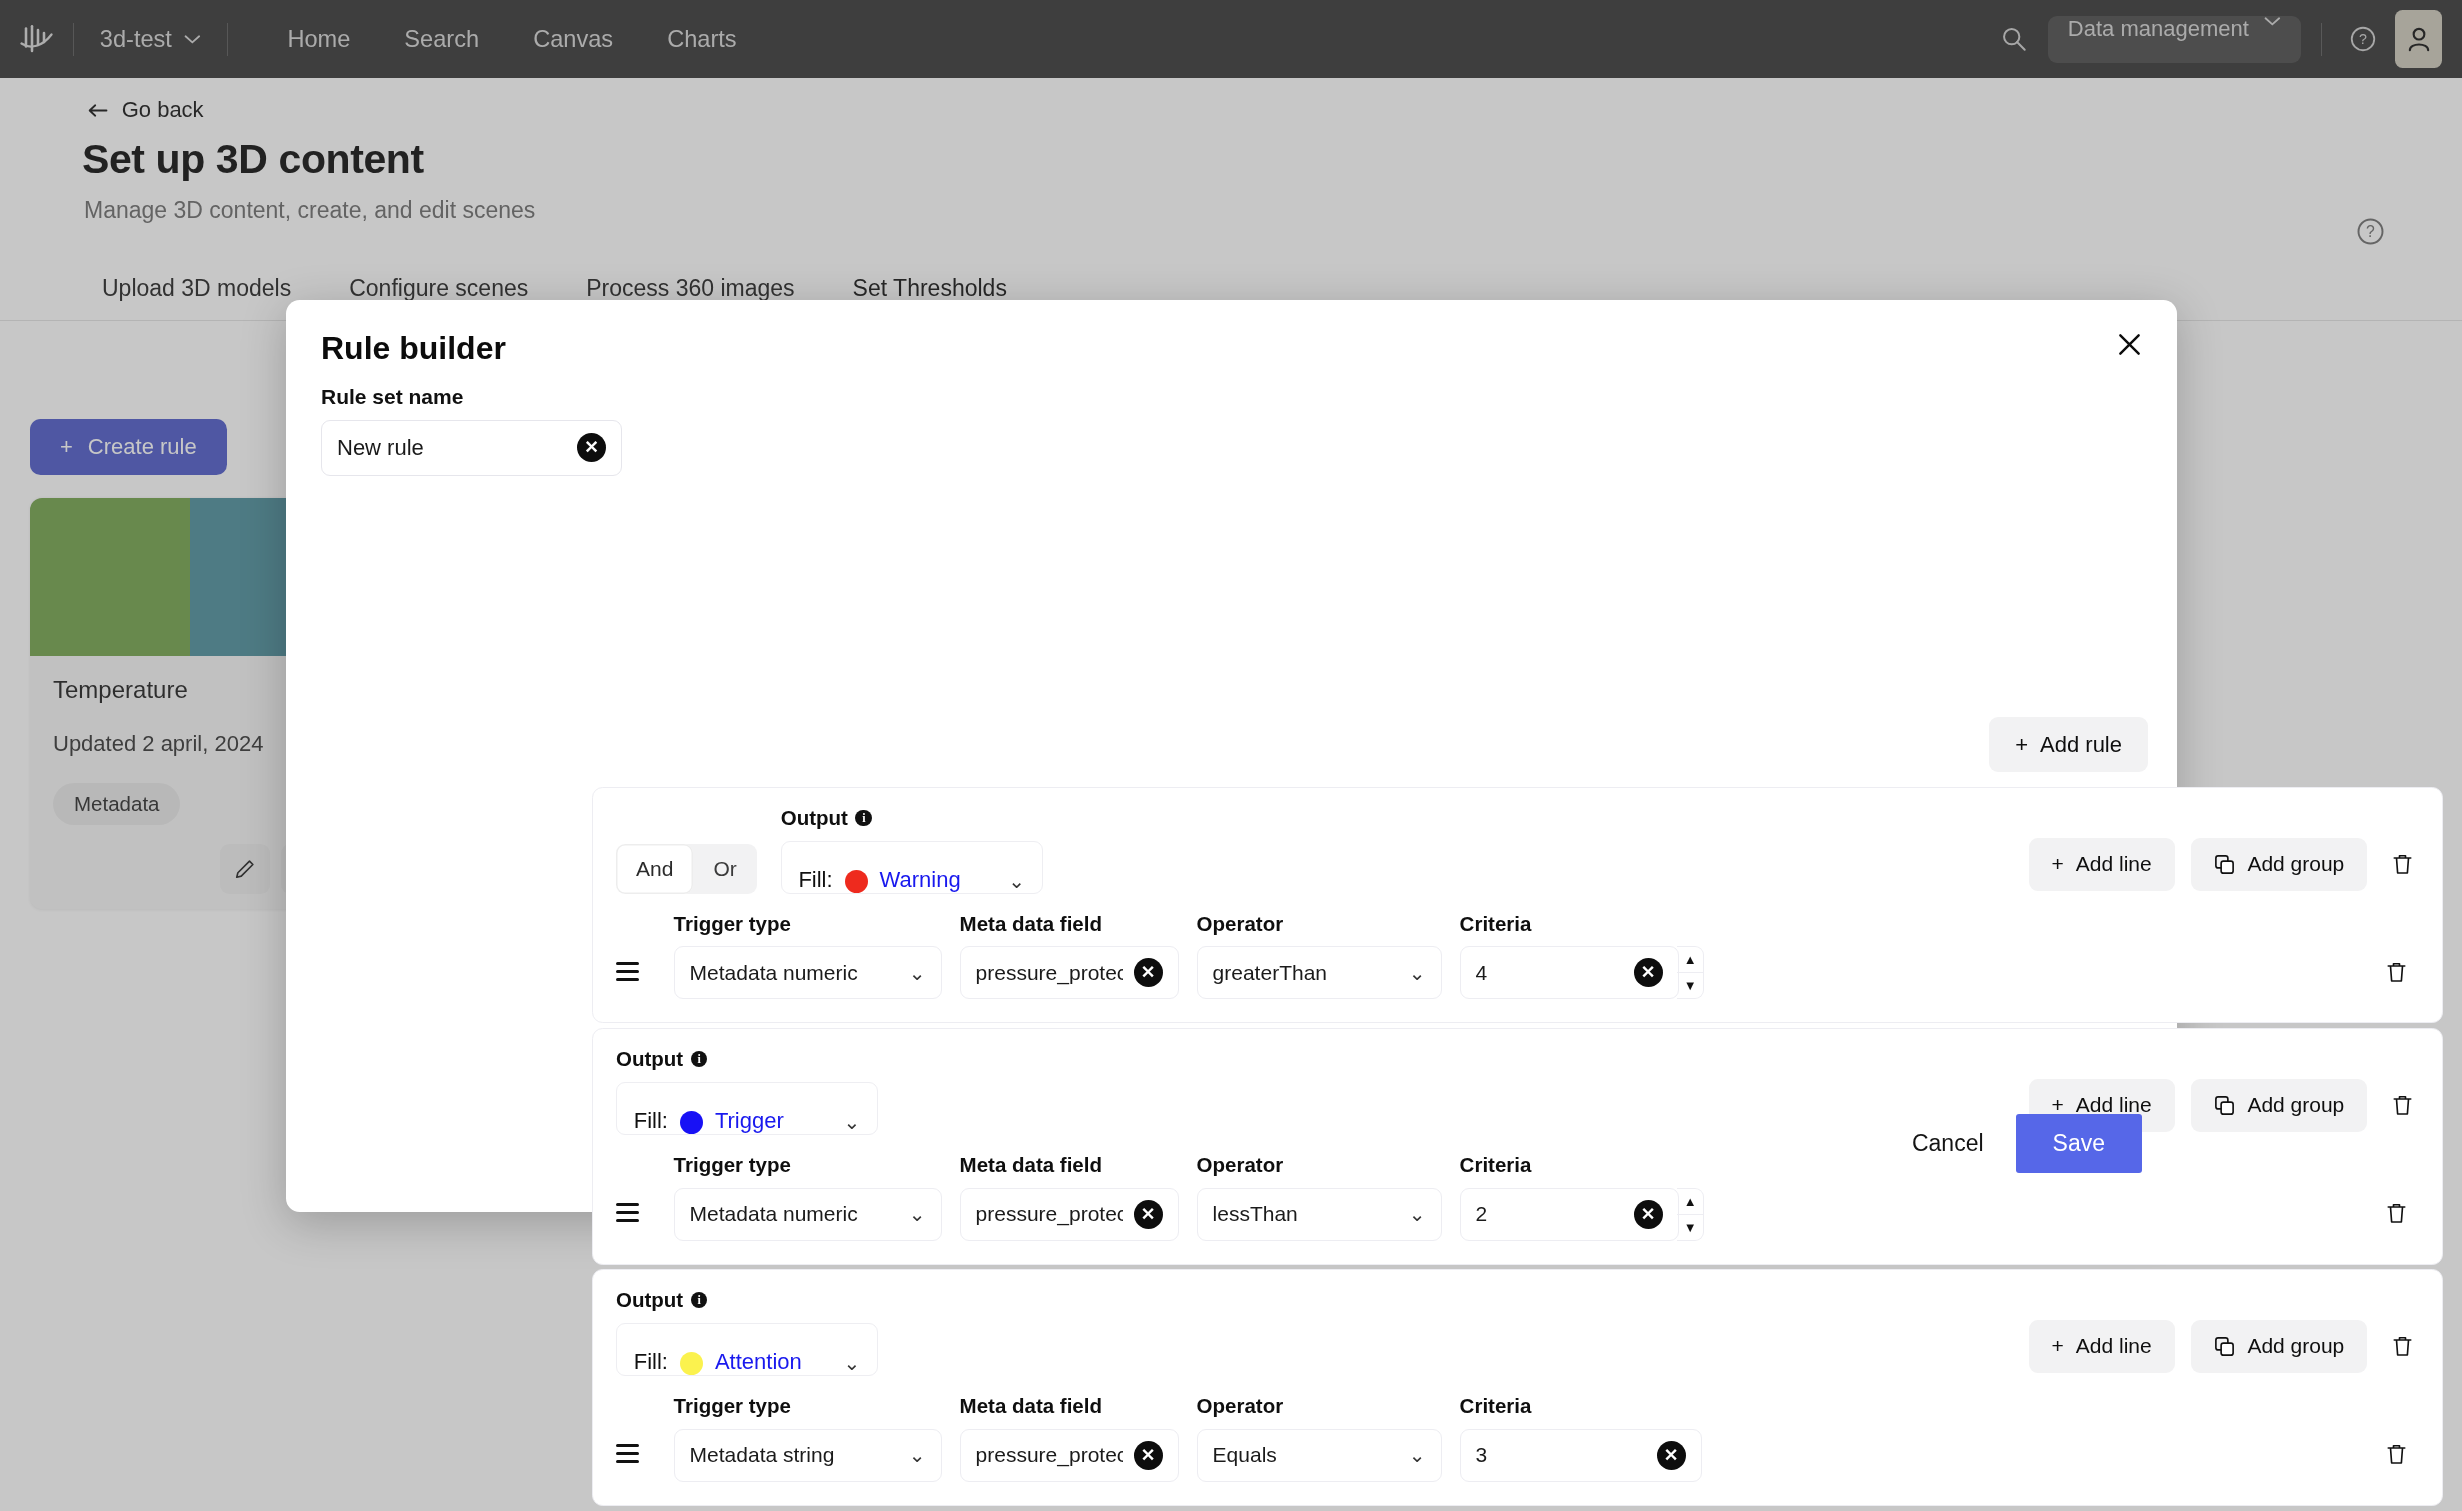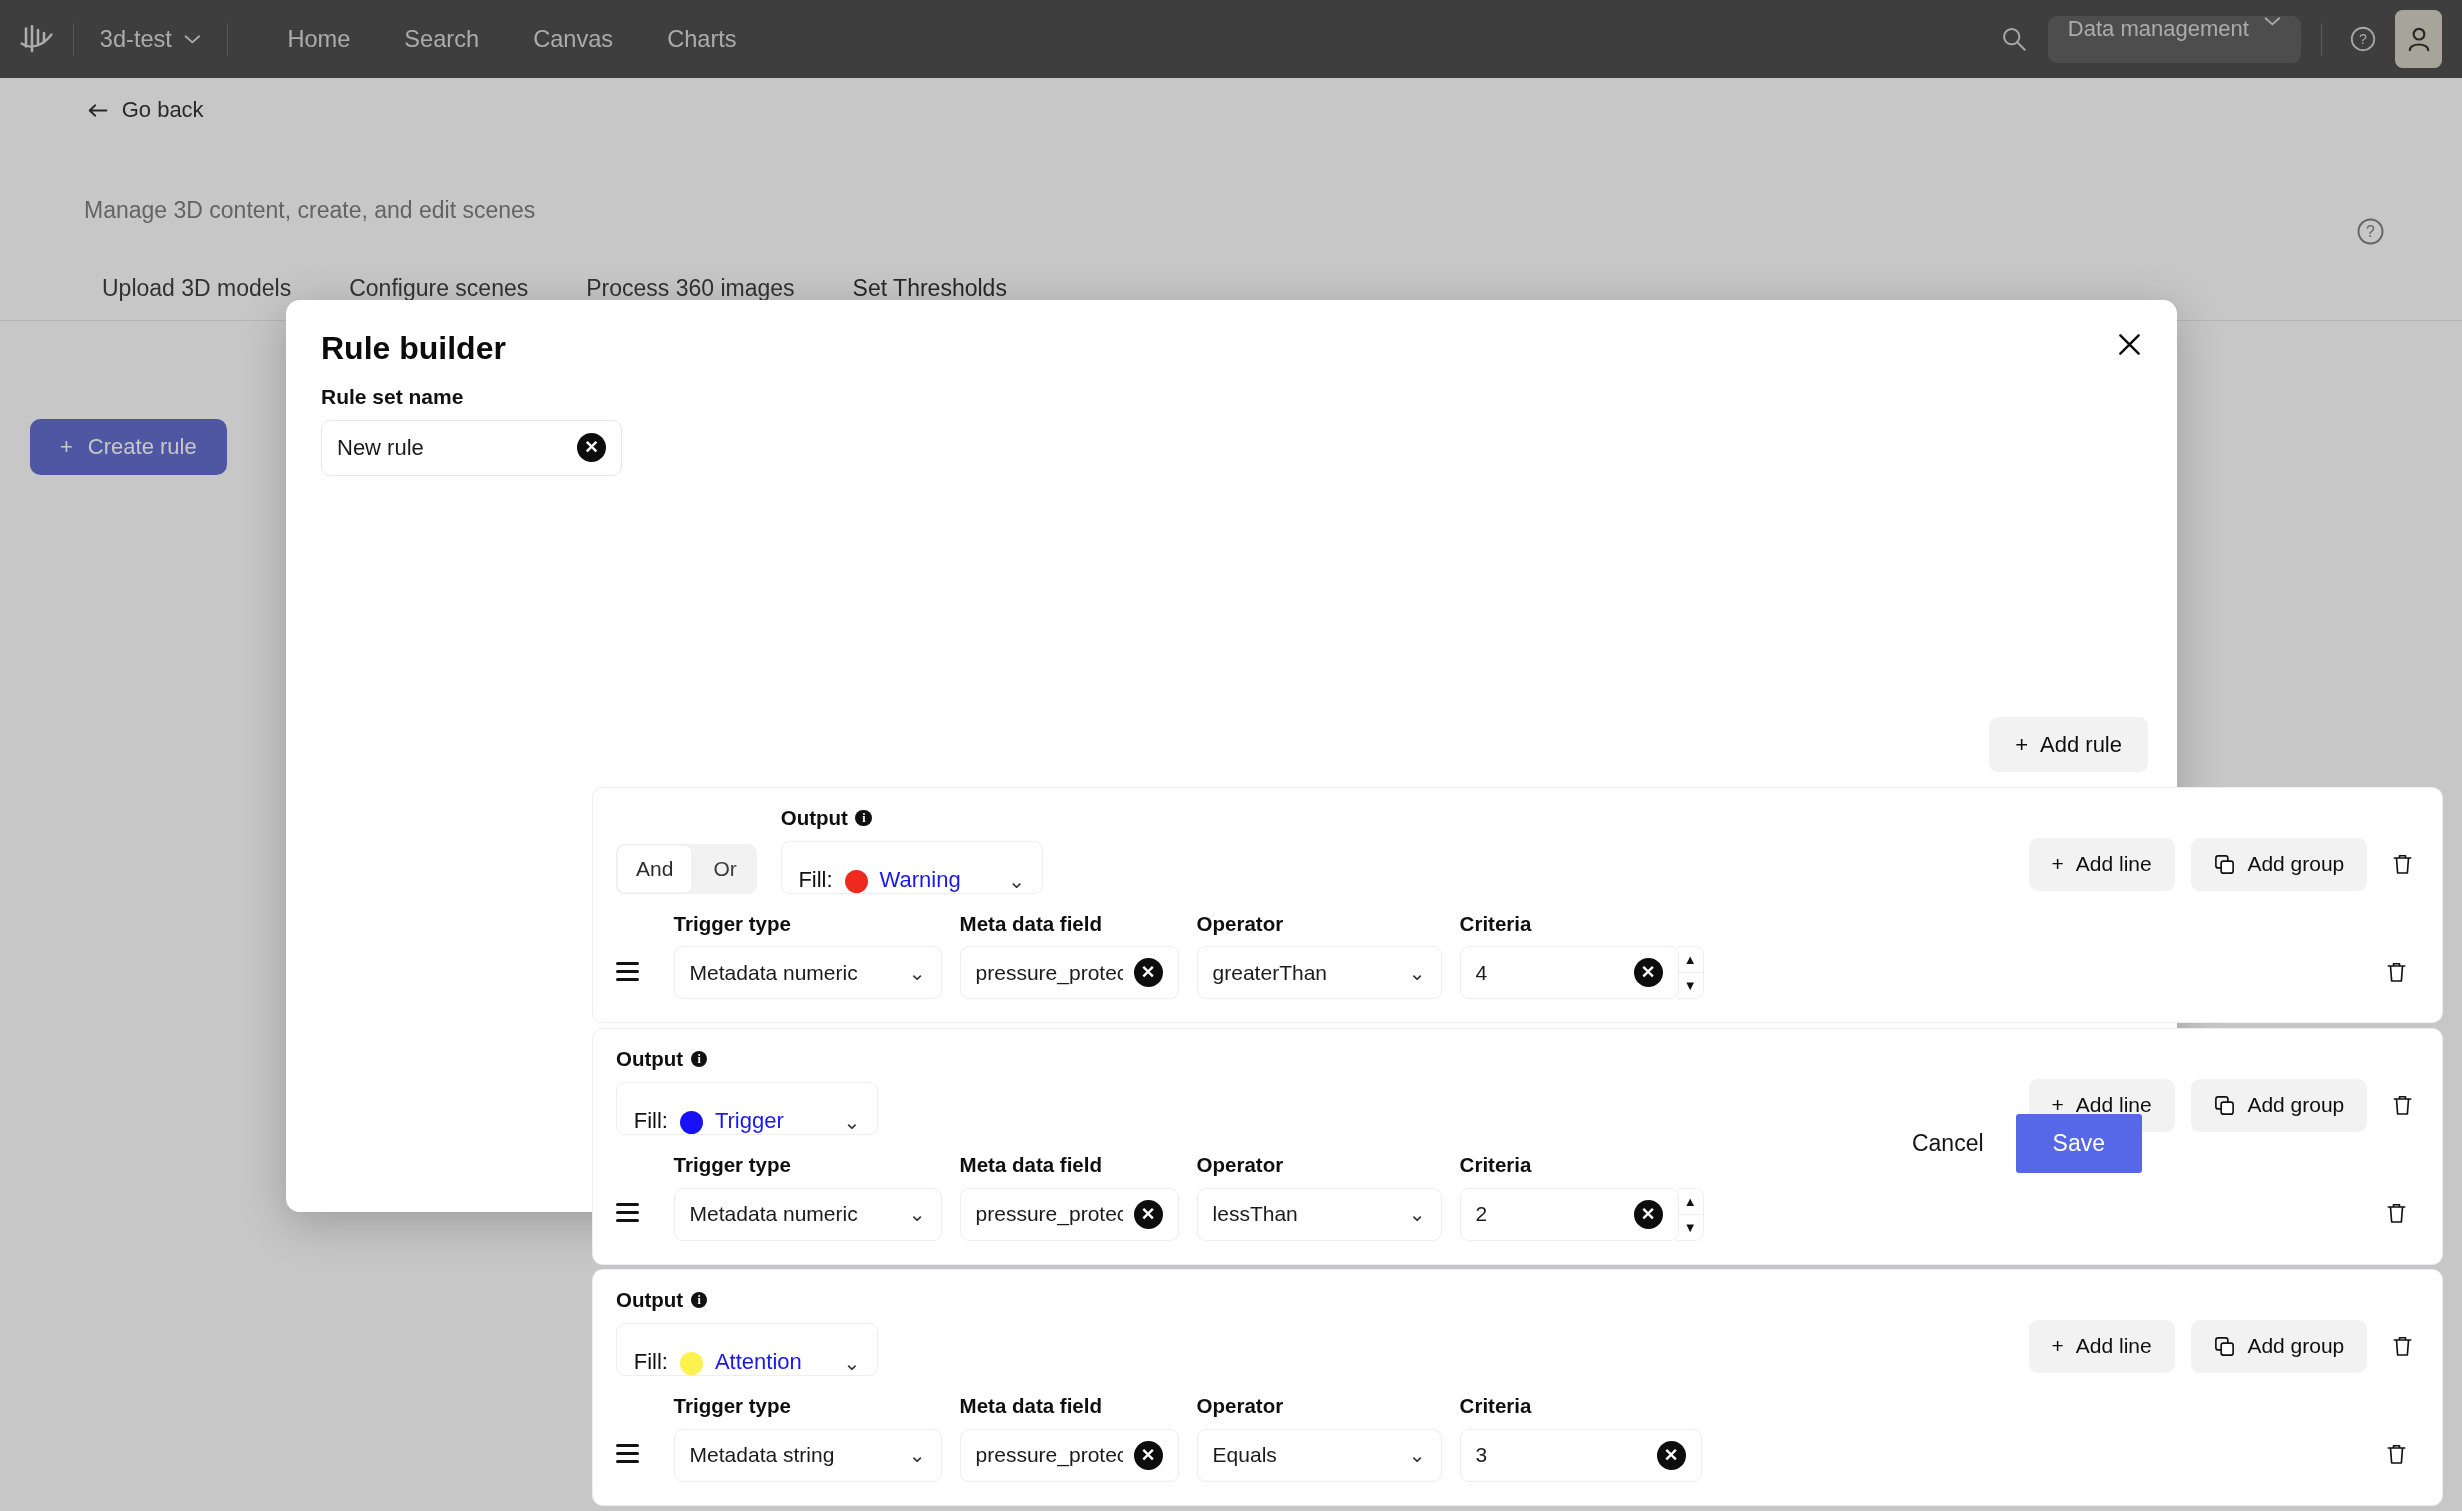--- a/index.html
+++ b/index.html
@@ -341,20 +341,21 @@
 
 <div class="page">
 
   <div class="goback">
     <svg width="21" height="15" viewBox="0 0 28 20">
         <path d="M26 10 H4 M11 3 L3.5 10 L11 17" stroke="#111" stroke-width="2.4" fill="none" stroke-linecap="round" stroke-linejoin="round"></path>
       </svg>
     <span>Go back</span>
   </div>
 
+  <div class="page-title">Set up 3D content</div>
   <div class="page-sub">Manage 3D content, create, and edit scenes</div>
 
   <div class="page-help">
     <svg width="33" height="33" viewBox="0 0 44 44">
         <circle cx="22" cy="22" r="16" stroke="#6e6e6e" stroke-width="2.6" fill="none"></circle>
         <text x="22" y="29" font-size="21" fill="#6e6e6e" text-anchor="middle" font-family="Liberation Sans, sans-serif">?</text>
       </svg>
   </div>
 
   <div class="tabsbar">
@@ -362,20 +363,43 @@
     <div class="tab">Configure scenes</div>
     <div class="tab">Process 360 images</div>
     <div class="tab active">Set Thresholds</div>
   </div>
 
   <button class="create-rule-btn">
     <span>+</span>
     <span>Create rule</span>
   </button>
 
+  <div class="rule-card">
+    <div class="card-swatches">
+      <div style="flex:1;background:#72a34a"></div>
+      <div style="flex:1;background:#4b8e9b"></div>
+    </div>
+    <div class="card-body">
+      <div class="card-title">Temperature</div>
+      <div class="card-updated">Updated 2 april, 2024</div>
+      <div class="card-chip">Metadata</div>
+    </div>
+    <div class="card-actions">
+      <div class="card-act">
+        <svg width="24" height="24" viewBox="0 0 32 32">
+            <path d="M5 27 L6.5 21 L22 5.5 L26.5 10 L11 25.5 Z" stroke="#222" stroke-width="2.2" fill="none" stroke-linejoin="round"></path>
+          </svg>
+      </div>
+      <div class="card-act">
+        <svg width="23" height="24" viewBox="0 0 30 32">
+            <path d="M4 8 H26 M11 8 V5 H19 V8 M7 8 L8.5 28 H21.5 L23 8" stroke="#222" stroke-width="2.2" fill="none" stroke-linecap="round" stroke-linejoin="round"></path>
+          </svg>
+      </div>
+    </div>
+  </div>
 </div>
 
 <div class="overlay"></div>
 
 <div class="modal">
 
   <div class="modal-title">Rule builder</div>
 
   <div class="modal-close">
     <svg width="29" height="29" viewBox="0 0 38 38">

